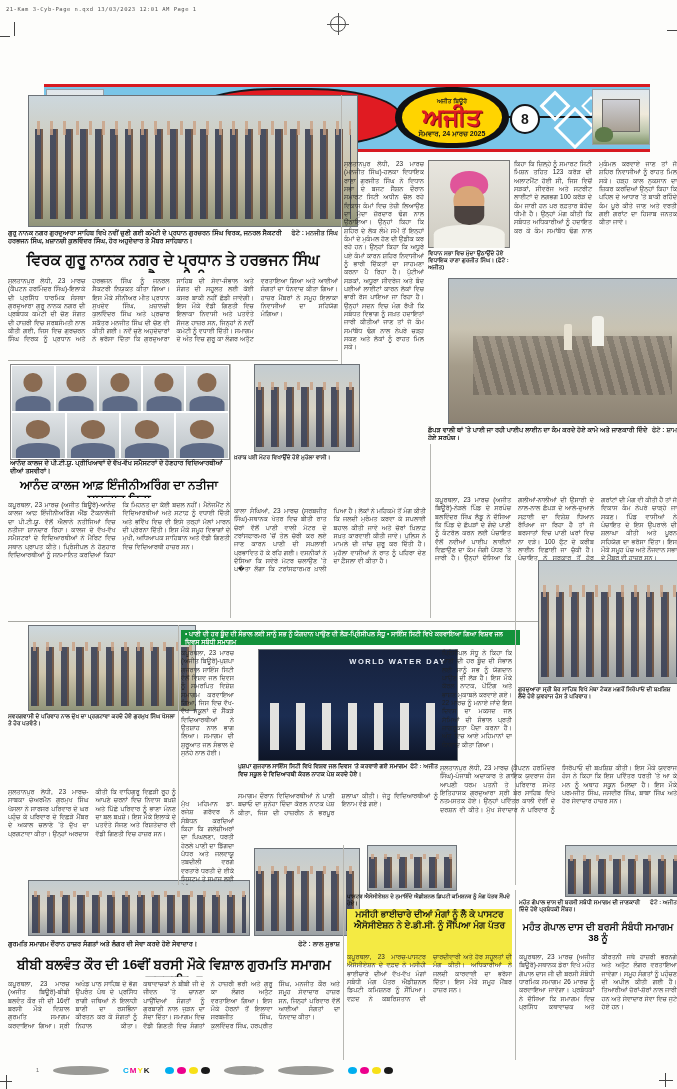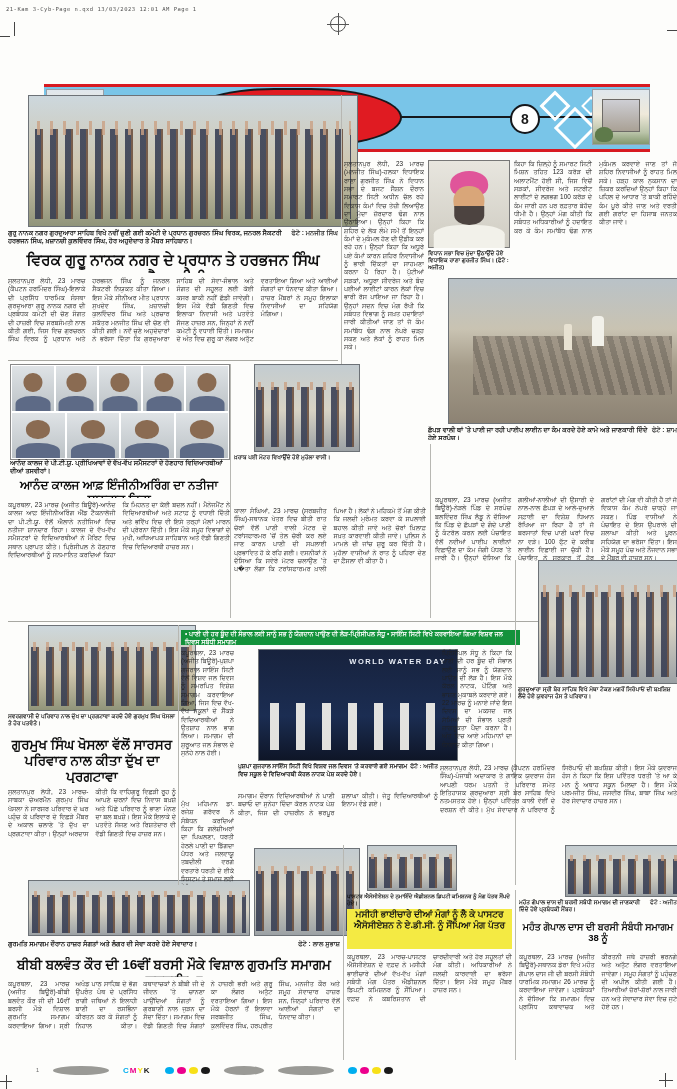--- a/index.html
+++ b/index.html
@@ -105,20 +105,27 @@
 
   <div class="mast">
     <div class="mast-line"></div>
     <div class="bld" style="left:2px;"></div>
     <div class="dia m" style="left:70px;top:20px;"></div>
     <div class="dia l" style="left:92px;top:15px;"></div>
     <div class="dia s" style="left:122px;top:24px;"></div>
     <div class="oval-red">
       <span>ਕਪੂਰਥਲਾ</span>
     </div>
+    <div class="oval-blk">
+      <div class="oval-yel">
+        <div class="bureau">ਅਜੀਤ ਬਿਊਰੋ</div>
+        <div class="paper-name">ਅਜੀਤ</div>
+        <div class="date-line">ਸੋਮਵਾਰ, 24 ਮਾਰਚ 2025</div>
+      </div>
+    </div>
     <div class="pgnum">8</div>
     <div class="dia m" style="left:500px;top:8px;"></div>
     <div class="dia l" style="left:516px;top:26px;"></div>
     <div class="dia s" style="left:540px;top:12px;"></div>
     <div class="bld" style="left:548px;"></div>
   </div>
 
   <div class="ph crowd out" style="left:8px;top:95px;width:330px;height:132px;"></div>
   <div class="cap" style="left:8px;top:229px;width:330px;height:20px;">
     <span class="credit">ਫੋਟੋ : ਮਨਜੀਤ ਸਿੰਘ</span>
@@ -172,21 +179,20 @@
   <div class="body-txt c2" style="left:234px;top:507px;width:192px;height:110px;">ਕਾਲਾ ਸੰਘਿਆਂ, 23 ਮਾਰਚ (ਸਰਬਜੀਤ ਸਿੰਘ)-ਸਥਾਨਕ ਖੇਤਰ ਵਿਚ ਬੀਤੀ ਰਾਤ ਚੋਰਾਂ ਵੱਲੋਂ ਪਾਣੀ ਵਾਲੀ ਮੋਟਰ ਦੇ ਟਰਾਂਸਫਾਰਮਰ ’ਚੋਂ ਤੇਲ ਚੋਰੀ ਕਰ ਲਏ ਜਾਣ ਕਾਰਨ ਪਾਣੀ ਦੀ ਸਪਲਾਈ ਪ੍ਰਭਾਵਿਤ ਹੋ ਕੇ ਰਹਿ ਗਈ। ਵਸਨੀਕਾਂ ਨੇ ਦੱਸਿਆ ਕਿ ਸਵੇਰੇ ਮੋਟਰ ਚਲਾਉਣ ’ਤੇ ਪ�ਤਾ ਲੱਗਾ ਕਿ ਟਰਾਂਸਫਾਰਮਰ ਖ਼ਾਲੀ ਪਿਆ ਹੈ। ਲੋਕਾਂ ਨੇ ਮਹਿਕਮੇ ਤੋਂ ਮੰਗ ਕੀਤੀ ਕਿ ਜਲਦੀ ਮੁਰੰਮਤ ਕਰਵਾ ਕੇ ਸਪਲਾਈ ਬਹਾਲ ਕੀਤੀ ਜਾਵੇ ਅਤੇ ਚੋਰਾਂ ਖ਼ਿਲਾਫ਼ ਸਖ਼ਤ ਕਾਰਵਾਈ ਕੀਤੀ ਜਾਵੇ। ਪੁਲਿਸ ਨੇ ਮਾਮਲੇ ਦੀ ਜਾਂਚ ਸ਼ੁਰੂ ਕਰ ਦਿੱਤੀ ਹੈ। ਮੁਹੱਲਾ ਵਾਸੀਆਂ ਨੇ ਰਾਤ ਨੂੰ ਪਹਿਰਾ ਦੇਣ ਦਾ ਫ਼ੈਸਲਾ ਵੀ ਕੀਤਾ ਹੈ।</div>
 
   <div class="vr" style="left:430px;top:444px;height:174px;"></div>
 
   <div class="body-txt c3" style="left:435px;top:496px;width:242px;height:122px;">ਕਪੂਰਥਲਾ, 23 ਮਾਰਚ (ਅਜੀਤ ਬਿਊਰੋ)-ਨੇੜਲੇ ਪਿੰਡ ਦੇ ਸਰਪੰਚ ਬਲਵਿੰਦਰ ਸਿੰਘ ਲੱਡੂ ਨੇ ਦੱਸਿਆ ਕਿ ਪਿੰਡ ਦੇ ਛੱਪੜਾਂ ਦੇ ਗੰਦੇ ਪਾਣੀ ਨੂੰ ਕੰਟਰੋਲ ਕਰਨ ਲਈ ਪੰਚਾਇਤ ਵੱਲੋਂ ਨਵੀਆਂ ਪਾਈਪ ਲਾਈਨਾਂ ਵਿਛਾਉਣ ਦਾ ਕੰਮ ਜੰਗੀ ਪੱਧਰ ’ਤੇ ਜਾਰੀ ਹੈ। ਉਨ੍ਹਾਂ ਦੱਸਿਆ ਕਿ ਗਲੀਆਂ-ਨਾਲੀਆਂ ਦੀ ਉਸਾਰੀ ਦੇ ਨਾਲ-ਨਾਲ ਛੱਪੜ ਦੇ ਆਲੇ-ਦੁਆਲੇ ਸਫ਼ਾਈ ਦਾ ਵਿਸ਼ੇਸ਼ ਧਿਆਨ ਰੱਖਿਆ ਜਾ ਰਿਹਾ ਹੈ ਤਾਂ ਜੋ ਬਰਸਾਤਾਂ ਵਿਚ ਪਾਣੀ ਘਰਾਂ ਵਿਚ ਨਾ ਵੜੇ। 100 ਫੁੱਟ ਦੇ ਕਰੀਬ ਲਾਈਨ ਵਿਛਾਈ ਜਾ ਚੁੱਕੀ ਹੈ। ਪੰਚਾਇਤ ਨੇ ਸਰਕਾਰ ਤੋਂ ਹੋਰ ਗਰਾਂਟਾਂ ਦੀ ਮੰਗ ਵੀ ਕੀਤੀ ਹੈ ਤਾਂ ਜੋ ਵਿਕਾਸ ਕੰਮ ਨੇਪਰੇ ਚਾੜ੍ਹੇ ਜਾ ਸਕਣ। ਪਿੰਡ ਵਾਸੀਆਂ ਨੇ ਪੰਚਾਇਤ ਦੇ ਇਸ ਉਪਰਾਲੇ ਦੀ ਸ਼ਲਾਘਾ ਕੀਤੀ ਅਤੇ ਪੂਰਨ ਸਹਿਯੋਗ ਦਾ ਭਰੋਸਾ ਦਿੱਤਾ। ਇਸ ਮੌਕੇ ਸਮੂਹ ਪੰਚ ਅਤੇ ਨੌਜਵਾਨ ਸਭਾ ਦੇ ਮੈਂਬਰ ਵੀ ਹਾਜ਼ਰ ਸਨ।</div>
 
   <div class="hrule" style="left:8px;top:621px;width:669px;"></div>
 
   <div class="ph crowd out" style="left:8px;top:625px;width:168px;height:86px;"></div>
   <div class="cap" style="left:8px;top:713px;width:168px;height:22px;font-size:5.8px;">ਸਵਰਗਵਾਸੀ ਦੇ ਪਰਿਵਾਰ ਨਾਲ ਦੁੱਖ ਦਾ ਪ੍ਰਗਟਾਵਾ ਕਰਦੇ ਹੋਏ ਗੁਰਮੁਖ ਸਿੰਘ ਖੋਸਲਾ ਤੇ ਹੋਰ ਪਤਵੰਤੇ।</div>
-  <div class="hl" style="left:8px;top:737px;width:168px;height:46px;font-size:13.5px;">ਗੁਰਮੁਖ ਸਿੰਘ ਖੋਸਲਾ ਵੱਲੋਂ ਸਾਰਸਰ ਪਰਿਵਾਰ ਨਾਲ ਕੀਤਾ ਦੁੱਖ ਦਾ ਪ੍ਰਗਟਾਵਾ</div>
   <div class="body-txt c2" style="left:8px;top:788px;width:168px;height:88px;">ਸੁਲਤਾਨਪੁਰ ਲੋਧੀ, 23 ਮਾਰਚ-ਸਾਬਕਾ ਚੇਅਰਮੈਨ ਗੁਰਮੁਖ ਸਿੰਘ ਖੋਸਲਾ ਨੇ ਸਾਰਸਰ ਪਰਿਵਾਰ ਦੇ ਘਰ ਪਹੁੰਚ ਕੇ ਪਰਿਵਾਰ ਦੇ ਵਿਛੜੇ ਮੈਂਬਰ ਦੇ ਅਕਾਲ ਚਲਾਣੇ ’ਤੇ ਦੁੱਖ ਦਾ ਪ੍ਰਗਟਾਵਾ ਕੀਤਾ। ਉਨ੍ਹਾਂ ਅਰਦਾਸ ਕੀਤੀ ਕਿ ਵਾਹਿਗੁਰੂ ਵਿਛੜੀ ਰੂਹ ਨੂੰ ਆਪਣੇ ਚਰਨਾਂ ਵਿਚ ਨਿਵਾਸ ਬਖ਼ਸ਼ੇ ਅਤੇ ਪਿੱਛੇ ਪਰਿਵਾਰ ਨੂੰ ਭਾਣਾ ਮੰਨਣ ਦਾ ਬਲ ਬਖ਼ਸ਼ੇ। ਇਸ ਮੌਕੇ ਇਲਾਕੇ ਦੇ ਪਤਵੰਤੇ ਸੱਜਣ ਅਤੇ ਰਿਸ਼ਤੇਦਾਰ ਵੀ ਵੱਡੀ ਗਿਣਤੀ ਵਿਚ ਹਾਜ਼ਰ ਸਨ।</div>
   <div class="ph crowd" style="left:8px;top:880px;width:222px;height:56px;"></div>
 
   <div class="vr" style="left:178px;top:625px;height:260px;"></div>
 
   <div class="greenbar" style="left:181px;top:630px;width:331px;height:15px;">• ਪਾਣੀ ਦੀ ਹਰ ਬੂੰਦ ਦੀ ਸੰਭਾਲ ਲਈ ਸਾਨੂੰ ਸਭ ਨੂੰ ਯੋਗਦਾਨ ਪਾਉਣ ਦੀ ਲੋੜ-ਪ੍ਰਿੰਸੀਪਲ ਸੰਧੂ   • ਸਾਇੰਸ ਸਿਟੀ ਵਿਖੇ ਕਰਵਾਇਆ ਗਿਆ ਵਿਸ਼ਵ ਜਲ ਦਿਵਸ ਸਬੰਧੀ ਸਮਾਗਮ</div>
   <div class="body-txt" style="left:181px;top:649px;width:53px;height:236px;">ਕਪੂਰਥਲਾ, 23 ਮਾਰਚ (ਅਜੀਤ ਬਿਊਰੋ)-ਪੁਸ਼ਪਾ ਗੁਜਰਾਲ ਸਾਇੰਸ ਸਿਟੀ ਵੱਲੋਂ ਵਿਸ਼ਵ ਜਲ ਦਿਵਸ ਨੂੰ ਸਮਰਪਿਤ ਵਿਸ਼ੇਸ਼ ਸਮਾਗਮ ਕਰਵਾਇਆ ਗਿਆ, ਜਿਸ ਵਿਚ ਵੱਖ-ਵੱਖ ਸਕੂਲਾਂ ਦੇ ਸੈਂਕੜੇ ਵਿਦਿਆਰਥੀਆਂ ਨੇ ਉਤਸ਼ਾਹ ਨਾਲ ਭਾਗ ਲਿਆ। ਸਮਾਗਮ ਦੀ ਸ਼ੁਰੂਆਤ ਜਲ ਸੰਭਾਲ ਦੇ ਸੁਨੇਹੇ ਨਾਲ ਹੋਈ।</div>
   <div class="ph dark" style="left:238px;top:649px;width:200px;height:112px;">
     <div class="wwd-text">WORLD WATER DAY</div>
   </div>
@@ -209,21 +215,21 @@
     <span class="credit">ਫੋਟੋ : ਲਾਲ ਸੁਭਾਸ਼</span>
     <span>ਗੁਰਮਤਿ ਸਮਾਗਮ ਦੌਰਾਨ ਹਾਜ਼ਰ ਸੰਗਤਾਂ ਅਤੇ ਲੰਗਰ ਦੀ ਸੇਵਾ ਕਰਦੇ ਹੋਏ ਸੇਵਾਦਾਰ।</span>
   </div>
   <div class="hl" style="left:8px;top:957px;width:332px;height:20px;font-size:13.5px;">ਬੀਬੀ ਬਲਵੰਤ ਕੌਰ ਦੀ 16ਵੀਂ ਬਰਸੀ ਮੌਕੇ ਵਿਸ਼ਾਲ ਗੁਰਮਤਿ ਸਮਾਗਮ ਕਰਵਾਇਆ</div>
   <div class="body-txt c5" style="left:8px;top:980px;width:332px;height:80px;">ਕਪੂਰਥਲਾ, 23 ਮਾਰਚ (ਅਜੀਤ ਬਿਊਰੋ)-ਬੀਬੀ ਬਲਵੰਤ ਕੌਰ ਜੀ ਦੀ 16ਵੀਂ ਬਰਸੀ ਮੌਕੇ ਵਿਸ਼ਾਲ ਗੁਰਮਤਿ ਸਮਾਗਮ ਕਰਵਾਇਆ ਗਿਆ। ਸ੍ਰੀ ਅਖੰਡ ਪਾਠ ਸਾਹਿਬ ਦੇ ਭੋਗ ਉਪਰੰਤ ਪੰਥ ਦੇ ਪ੍ਰਸਿੱਧ ਰਾਗੀ ਜਥਿਆਂ ਨੇ ਇਲਾਹੀ ਬਾਣੀ ਦਾ ਰਸਭਿੰਨਾ ਕੀਰਤਨ ਕਰ ਕੇ ਸੰਗਤਾਂ ਨੂੰ ਨਿਹਾਲ ਕੀਤਾ। ਕਥਾਵਾਚਕਾਂ ਨੇ ਬੀਬੀ ਜੀ ਦੇ ਜੀਵਨ ’ਤੇ ਚਾਨਣਾ ਪਾਉਂਦਿਆਂ ਸੰਗਤਾਂ ਨੂੰ ਗੁਰਬਾਣੀ ਨਾਲ ਜੁੜਨ ਦਾ ਸੱਦਾ ਦਿੱਤਾ। ਸਮਾਗਮ ਵਿਚ ਵੱਡੀ ਗਿਣਤੀ ਵਿਚ ਸੰਗਤਾਂ ਨੇ ਹਾਜ਼ਰੀ ਭਰੀ ਅਤੇ ਗੁਰੂ ਕਾ ਲੰਗਰ ਅਤੁੱਟ ਵਰਤਾਇਆ ਗਿਆ। ਇਸ ਮੌਕੇ ਹੋਰਨਾਂ ਤੋਂ ਇਲਾਵਾ ਸਰਬਜੀਤ ਸਿੰਘ, ਕੁਲਵਿੰਦਰ ਸਿੰਘ, ਹਰਪ੍ਰੀਤ ਸਿੰਘ, ਮਨਜੀਤ ਕੌਰ ਅਤੇ ਸਮੂਹ ਸੇਵਾਦਾਰ ਹਾਜ਼ਰ ਸਨ, ਜਿਨ੍ਹਾਂ ਪਰਿਵਾਰ ਵੱਲੋਂ ਆਈਆਂ ਸੰਗਤਾਂ ਦਾ ਧੰਨਵਾਦ ਕੀਤਾ।</div>
 
   <div class="vr" style="left:343px;top:845px;height:215px;"></div>
 
   <div class="ph crowd" style="left:347px;top:845px;width:90px;height:46px;"></div>
   <div class="cap" style="left:347px;top:893px;width:165px;height:14px;font-size:5.5px;">ਪਾਸਟਰ ਐਸੋਸੀਏਸ਼ਨ ਦੇ ਨੁਮਾਇੰਦੇ ਐਡੀਸ਼ਨਲ ਡਿਪਟੀ ਕਮਿਸ਼ਨਰ ਨੂੰ ਮੰਗ ਪੱਤਰ ਸੌਂਪਦੇ ਹੋਏ।</div>
-  <div class="yellowhl" style="left:347px;top:909px;width:165px;height:40px;font-size:9px;">ਮਸੀਹੀ ਭਾਈਚਾਰੇ ਦੀਆਂ ਮੰਗਾਂ ਨੂੰ ਲੈ ਕੇ ਪਾਸਟਰ ਐਸੋਸੀਏਸ਼ਨ ਨੇ ਏ.ਡੀ.ਸੀ. ਨੂੰ ਸੌਂਪਿਆ ਮੰਗ ਪੱਤਰ</div>
+  <div class="yellowhl" style="left:347px;top:909px;width:165px;height:56px;font-size:9px;">ਮਸੀਹੀ ਭਾਈਚਾਰੇ ਦੀਆਂ ਮੰਗਾਂ ਨੂੰ ਲੈ ਕੇ ਪਾਸਟਰ ਐਸੋਸੀਏਸ਼ਨ ਨੇ ਏ.ਡੀ.ਸੀ. ਨੂੰ ਸੌਂਪਿਆ ਮੰਗ ਪੱਤਰ</div>
   <div class="body-txt c2" style="left:347px;top:953px;width:165px;height:106px;">ਕਪੂਰਥਲਾ, 23 ਮਾਰਚ-ਪਾਸਟਰ ਐਸੋਸੀਏਸ਼ਨ ਦੇ ਵਫ਼ਦ ਨੇ ਮਸੀਹੀ ਭਾਈਚਾਰੇ ਦੀਆਂ ਵੱਖ-ਵੱਖ ਮੰਗਾਂ ਸਬੰਧੀ ਮੰਗ ਪੱਤਰ ਐਡੀਸ਼ਨਲ ਡਿਪਟੀ ਕਮਿਸ਼ਨਰ ਨੂੰ ਸੌਂਪਿਆ। ਵਫ਼ਦ ਨੇ ਕਬਰਿਸਤਾਨ ਦੀ ਚਾਰਦੀਵਾਰੀ ਅਤੇ ਹੋਰ ਸਹੂਲਤਾਂ ਦੀ ਮੰਗ ਕੀਤੀ। ਅਧਿਕਾਰੀਆਂ ਨੇ ਜਲਦੀ ਕਾਰਵਾਈ ਦਾ ਭਰੋਸਾ ਦਿੱਤਾ। ਇਸ ਮੌਕੇ ਸਮੂਹ ਮੈਂਬਰ ਹਾਜ਼ਰ ਸਨ।</div>
 
   <div class="vr" style="left:515px;top:890px;height:170px;"></div>
 
   <div class="ph crowd" style="left:545px;top:845px;width:132px;height:52px;"></div>
   <div class="cap" style="left:519px;top:899px;width:158px;height:20px;font-size:5.8px;">
     <span class="credit">ਫੋਟੋ : ਅਜੀਤ</span>
     <span>ਮਹੰਤ ਗੋਪਾਲ ਦਾਸ ਦੀ ਬਰਸੀ ਸਬੰਧੀ ਸਮਾਗਮ ਦੀ ਜਾਣਕਾਰੀ ਦਿੰਦੇ ਹੋਏ ਪ੍ਰਬੰਧਕੀ ਮੈਂਬਰ।</span>
   </div>
   <div class="hl" style="left:519px;top:921px;width:158px;height:28px;font-size:9.5px;">ਮਹੰਤ ਗੋਪਾਲ ਦਾਸ ਦੀ ਬਰਸੀ ਸੰਬੰਧੀ ਸਮਾਗਮ 38 ਨੂੰ</div>

